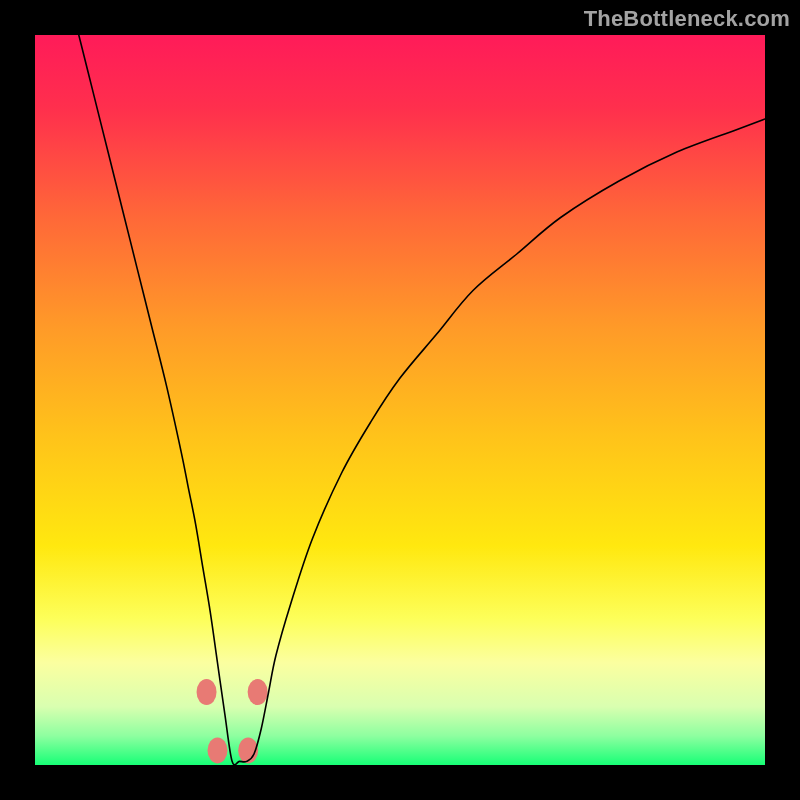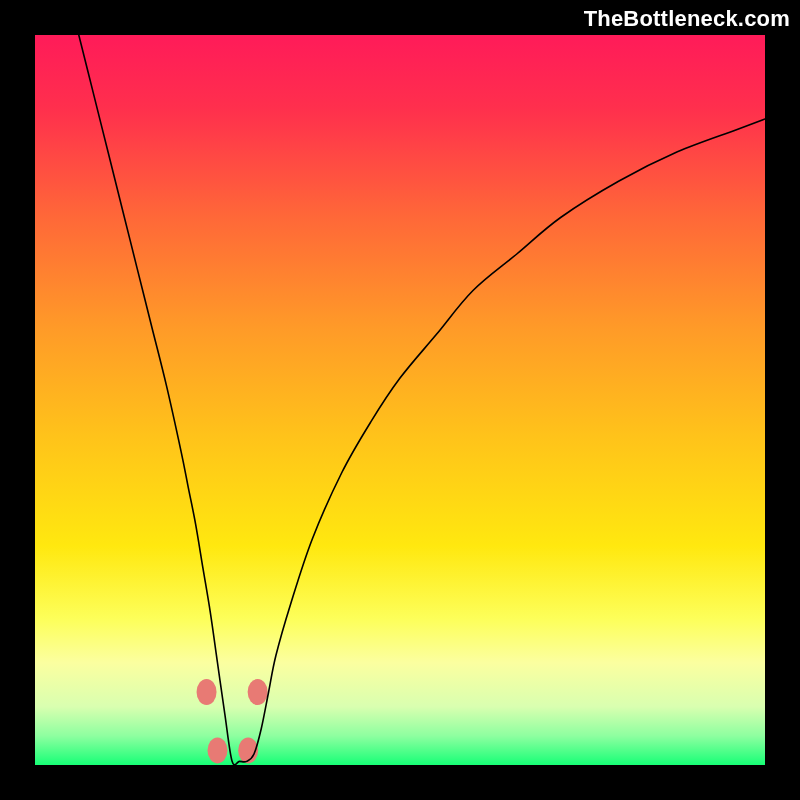--- a/index.html
+++ b/index.html
@@ -10,21 +10,21 @@
     width: 800px; height: 800px;
     background: #000;
   }
   .watermark {
     position: absolute;
     top: 6px;
     right: 10px;
     font-family: Arial, Helvetica, sans-serif;
     font-size: 22px;
     font-weight: bold;
-    color: #ffffff;
+    color: #a3a3a3;
     letter-spacing: 0.2px;
   }
   .plot-area {
     position: absolute;
     left: 35px;
     top: 35px;
     width: 730px;
     height: 730px;
   }
   svg { display: block; }

